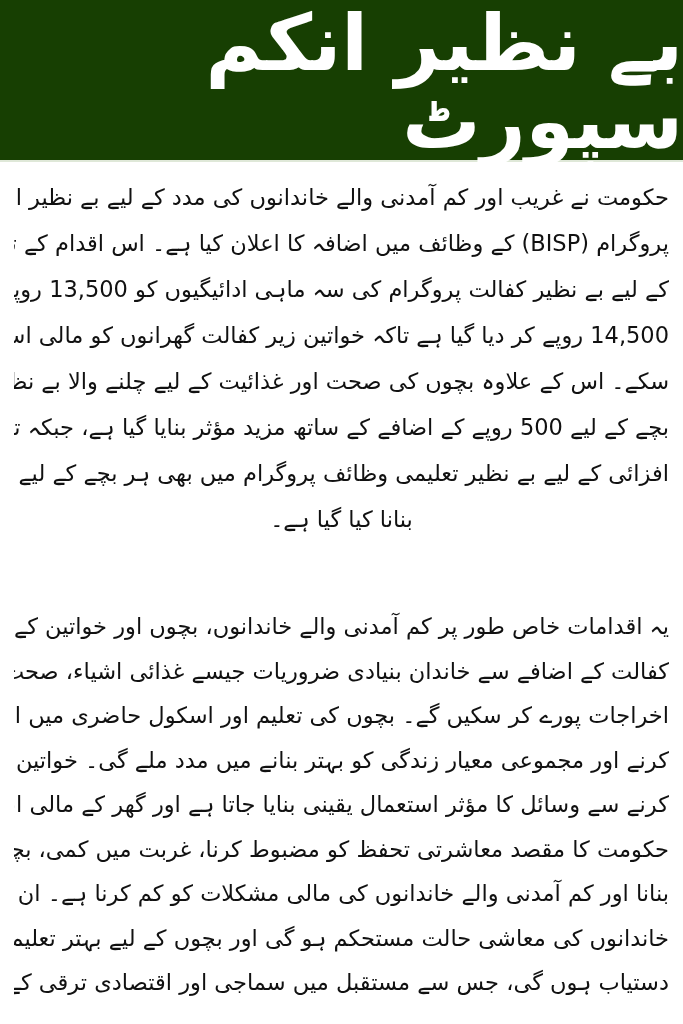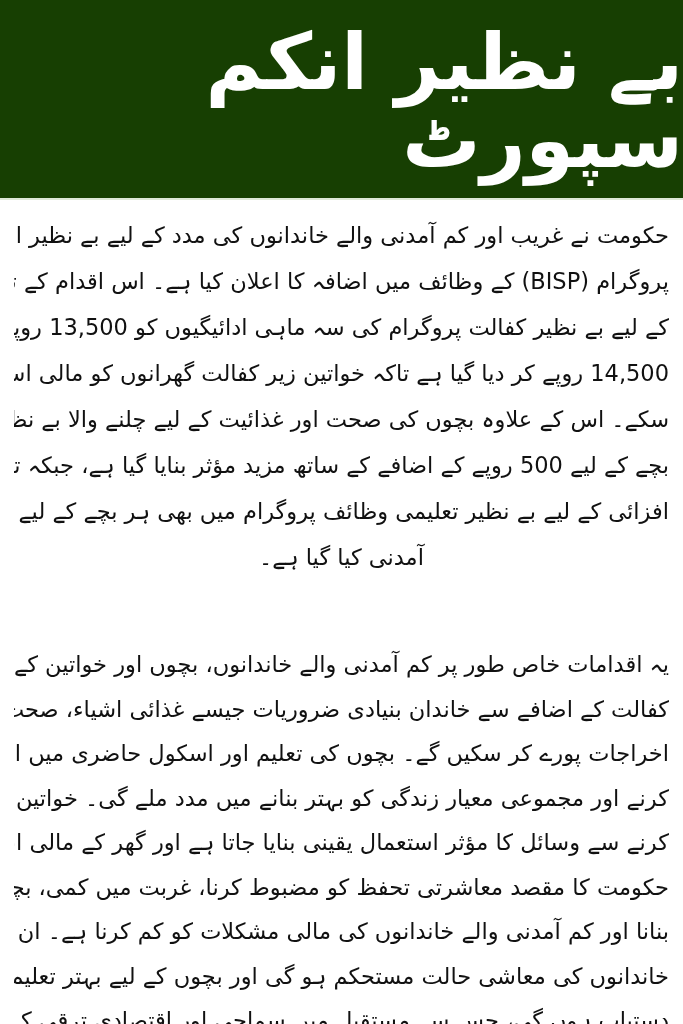--- a/index.html
+++ b/index.html
@@ -2,21 +2,21 @@
 <html><head>
 <meta charset="utf-8">
 <style>
   html, body { margin: 0; padding: 0; }
   body {
     width: 683px; height: 1024px; overflow: hidden;
     background: #ffffff;
     font-family: "DejaVu Sans", sans-serif;
   }
   .header {
-    width: 683px; height: 200px;
+    width: 683px; height: 162px;
     background: #173f02;
     display: flex; align-items: center; justify-content: flex-end;
     border-bottom: 2px solid #dfe8d8;
     box-sizing: border-box;
   }
   .header-title {
     color: #ffffff;
     font-family: "DejaVu Sans", sans-serif;
     font-weight: bold;
     font-size: 78px;
@@ -57,21 +57,21 @@
 
 <div class="article">
   <p class="para para-1">
     <span class="line">حکومت نے غریب اور کم آمدنی والے خاندانوں کی مدد کے لیے بے نظیر انکم سپورٹ</span>
     <span class="line">پروگرام (BISP) کے وظائف میں اضافہ کا اعلان کیا ہے۔ اس اقدام کے تحت خواتین</span>
     <span class="line">کے لیے بے نظیر کفالت پروگرام کی سہ ماہی ادائیگیوں کو 13,500 روپے سے بڑھا کر</span>
     <span class="line">14,500 روپے کر دیا گیا ہے تاکہ خواتین زیر کفالت گھرانوں کو مالی استحکام فراہم کیا جا</span>
     <span class="line">سکے۔ اس کے علاوہ بچوں کی صحت اور غذائیت کے لیے چلنے والا بے نظیر نشوونما پروگرام ہر</span>
     <span class="line">بچے کے لیے 500 روپے کے اضافے کے ساتھ مزید مؤثر بنایا گیا ہے، جبکہ تعلیم کی حوصلہ</span>
     <span class="line">افزائی کے لیے بے نظیر تعلیمی وظائف پروگرام میں بھی ہر بچے کے لیے 500 روپے کا</span>
-    <span class="line">آمدنی کیا گیا ہے۔</span>
+    <span class="line">بنانا کیا گیا ہے۔</span>
   </p>
   <p class="para para-2">
     <span class="line">یہ اقدامات خاص طور پر کم آمدنی والے خاندانوں، بچوں اور خواتین کے لیے فائدہ مند ہیں۔</span>
     <span class="line">کفالت کے اضافے سے خاندان بنیادی ضروریات جیسے غذائی اشیاء، صحت اور تعلیم کے</span>
     <span class="line">اخراجات پورے کر سکیں گے۔ بچوں کی تعلیم اور اسکول حاضری میں اضافہ، غذائی کمی کو کم</span>
     <span class="line">کرنے اور مجموعی معیار زندگی کو بہتر بنانے میں مدد ملے گی۔ خواتین کو براہ راست ادائیگی</span>
     <span class="line">کرنے سے وسائل کا مؤثر استعمال یقینی بنایا جاتا ہے اور گھر کے مالی انتظام میں بہتری آتی ہے۔</span>
     <span class="line">حکومت کا مقصد معاشرتی تحفظ کو مضبوط کرنا، غربت میں کمی، بچوں کی تعلیم اور صحت کو بہتر</span>
     <span class="line">بنانا اور کم آمدنی والے خاندانوں کی مالی مشکلات کو کم کرنا ہے۔ ان اضافی وظائف سے</span>
     <span class="line">خاندانوں کی معاشی حالت مستحکم ہو گی اور بچوں کے لیے بہتر تعلیم اور صحت کی سہولیات</span>

